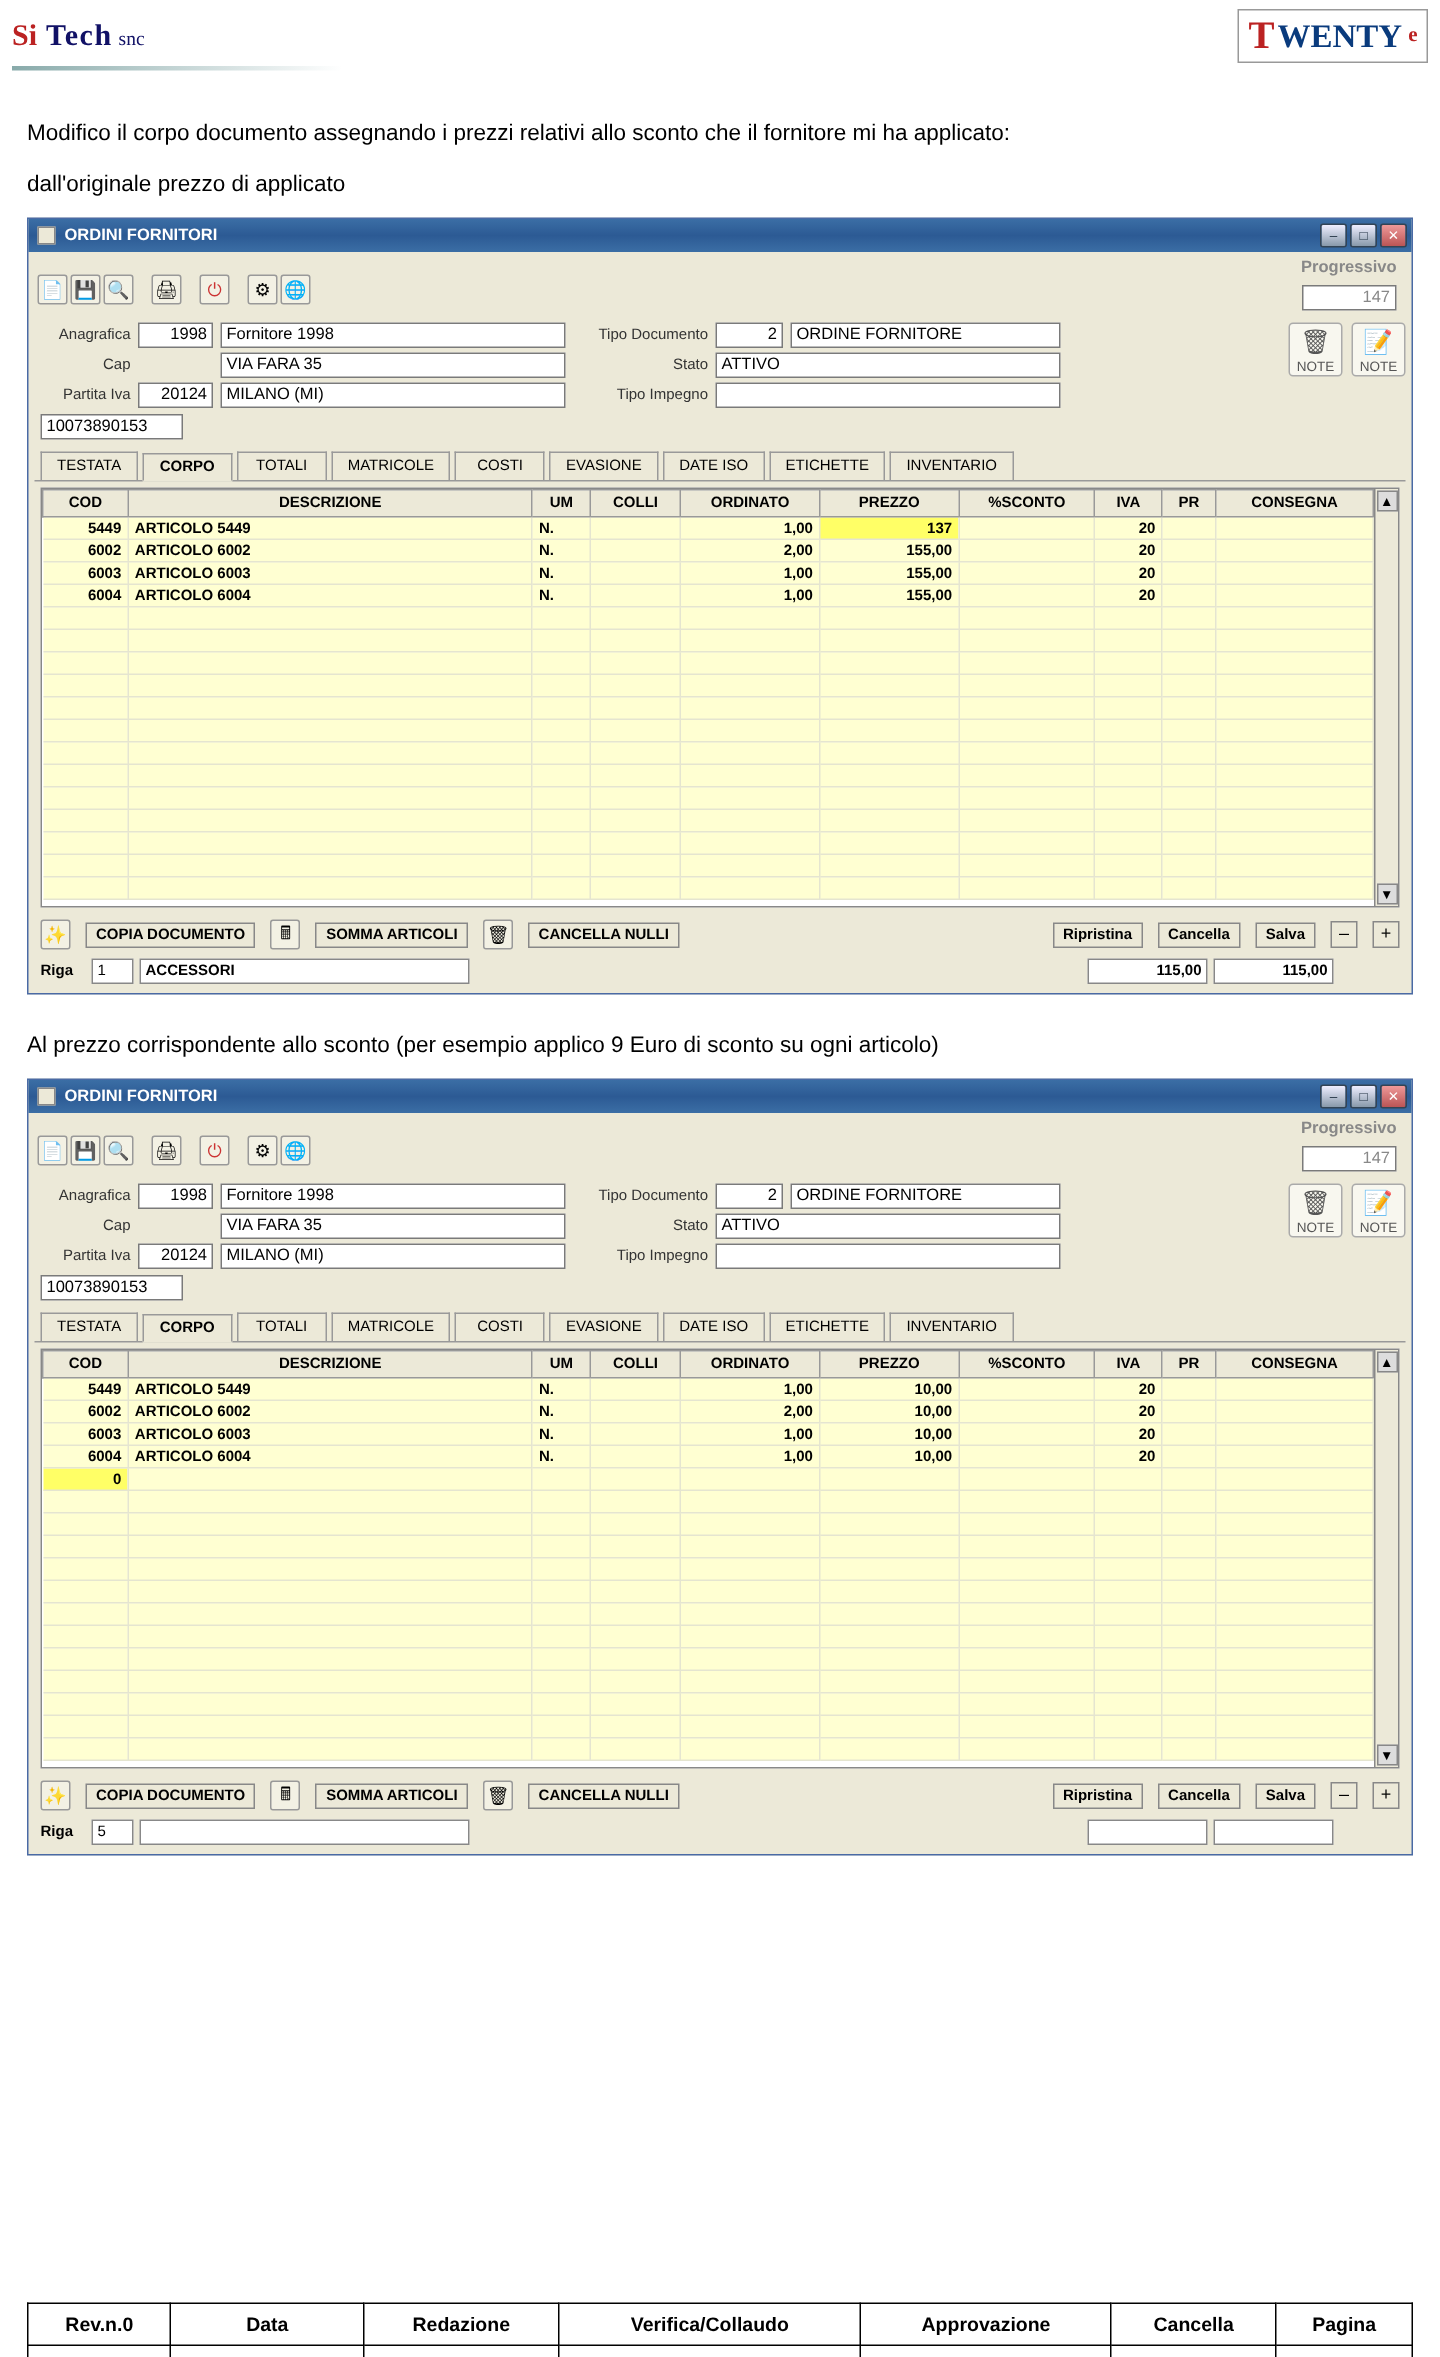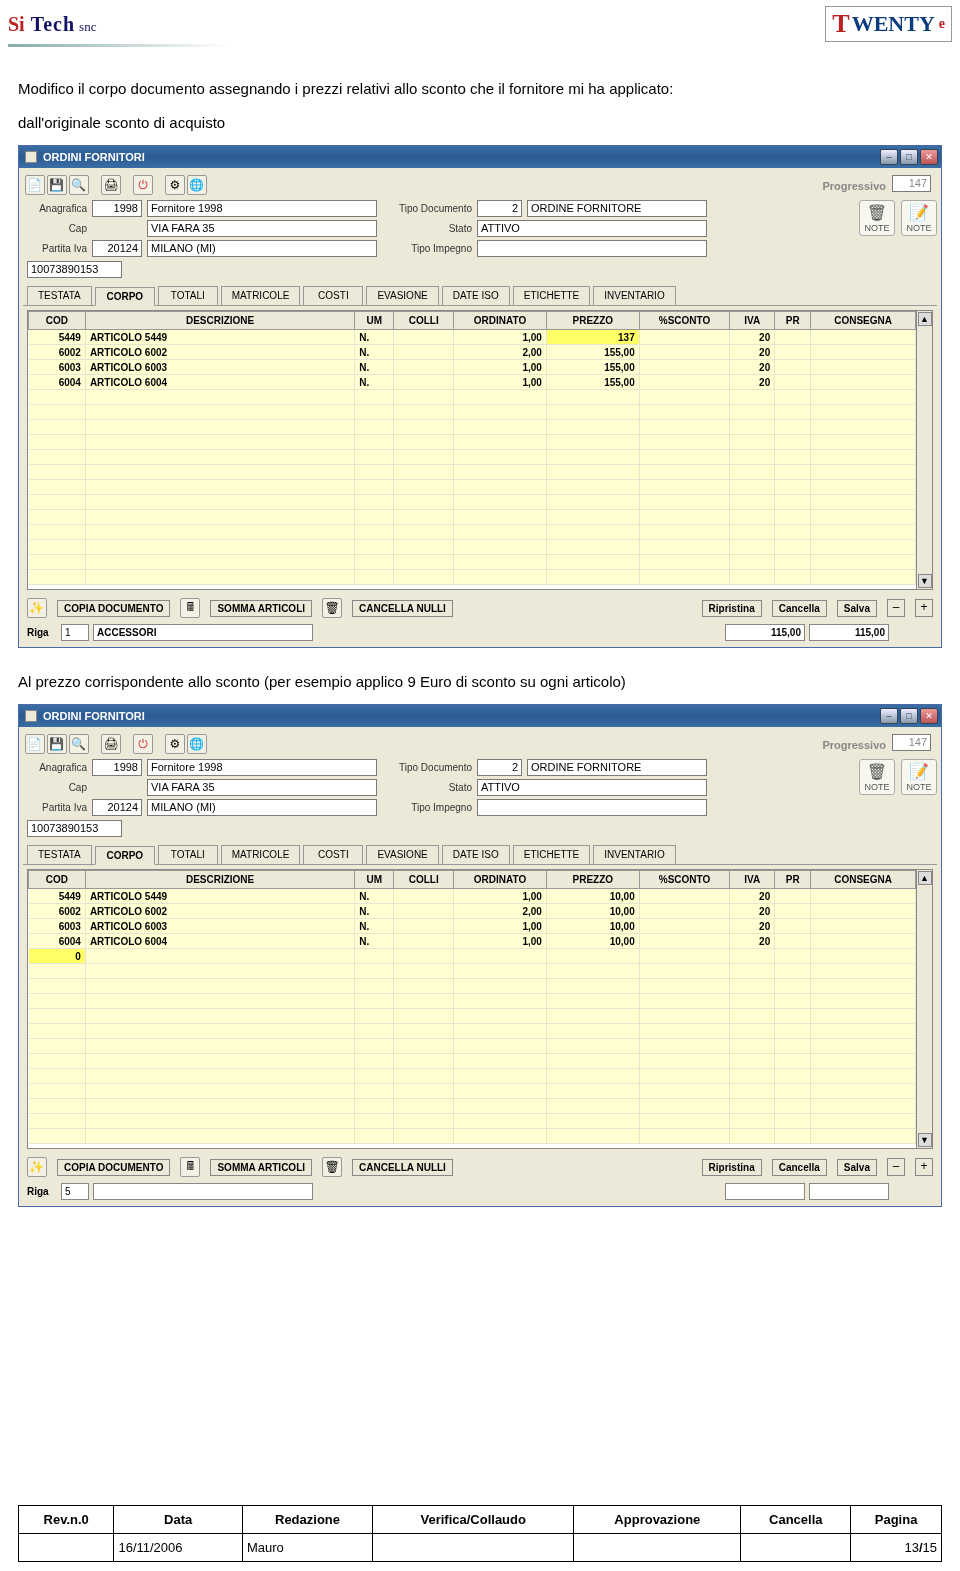--- a/index.html
+++ b/index.html
@@ -19,23 +19,23 @@
   .win { border: 1px solid #4a6aa5; margin: 8px 18px; background: #ece9d8; font-family: Tahoma, Arial, sans-serif; font-size: 11px; color: #000; }
   .titlebar { height: 22px; background: linear-gradient(to bottom, #3b6ea5 0%, #2c5a94 50%, #3b6ea5 100%); display: flex; align-items: center; justify-content: space-between; padding: 0 3px 0 6px; }
   .titlebar-left { display: flex; align-items: center; gap: 6px; color: #fff; font-weight: bold; font-size: 11px; }
   .titlebar-left .ticon { width: 12px; height: 12px; background: #ece9d8; border: 1px solid #888; }
   .winbtns { display: flex; gap: 2px; }
   .winbtn { width: 18px; height: 16px; background: linear-gradient(#eef, #89a); border: 1px solid #345; border-radius: 2px; display: flex; align-items: center; justify-content: center; font-size: 9px; color: #234; cursor: default; }
   .winbtn.close { background: linear-gradient(#e99, #b55); color: #fff; }
   .win-inner { padding: 4px; }
   .toolbar { display: flex; align-items: center; gap: 2px; padding: 3px 2px; }
   .toolbar-ico { width: 20px; height: 20px; border: 1px solid #999; background: #f3f1e4; border-radius: 2px; display: flex; align-items: center; justify-content: center; font-size: 12px; }
-  .prog-row { display:flex; justify-content:flex-end; align-items:flex-end; gap:6px; padding: 0 6px 6px 0; }
+  .prog-row { display:flex; justify-content:flex-end; align-items:center; gap:6px; padding: 0 6px 6px 0; flex-direction: column; }
   .prog-row .lbl { color: #888; font-weight: bold; font-size: 11px; }
-  .prog-val { border: 1px solid #7a7a7a; background: #fff; color: #888; width: 39px; height: 17px; text-align: right; padding: 1px 3px; font-size: 11px; }
+  .prog-val { border: 1px solid #7a7a7a; background: #fff; color: #888; width: 63px; height: 17px; text-align: right; padding: 1px 3px; font-size: 11px; }
   .head-grid { display: grid; grid-template-columns: 60px 50px 230px 90px 45px 180px 120px; gap: 3px 5px; align-items: center; padding: 2px 4px; }
   .hg-label { font-size: 10px; text-align: right; color: #333; }
   .hg-box { border: 1px solid #7a7a7a; background: #fff; height: 17px; padding: 1px 3px; font-size: 11px; overflow: hidden; white-space: nowrap; }
   .hg-box.r { text-align: right; }
   .side-icons { display: flex; gap: 6px; padding: 2px 0 0 8px; }
   .side-ico { width: 36px; height: 36px; border: 1px solid #aaa; background: #f8f7ef; border-radius: 3px; display: flex; flex-direction: column; align-items: center; justify-content: center; font-size: 9px; gap: 1px; color: #555; }
   .side-ico .g { font-size: 16px; }
   .tabs { display: flex; gap: 3px; padding: 6px 4px 0 4px; border-bottom: 1px solid #999; }
   .tab { border: 1px solid #999; border-bottom: none; padding: 3px 10px; background: #ece9d8; font-size: 10px; cursor: default; min-width: 60px; text-align: center; }
   .tab.active { background: #ece9d8; font-weight: bold; position: relative; top: 1px; border-bottom: 1px solid #ece9d8; }
@@ -72,21 +72,21 @@
   </div>
   <div class="logo-twenty">
     <span class="t">T</span>
       <span>WENTY</span>
       <span class="e">e</span>
   </div>
 </div>
 <div class="logo-under"></div>
 
 <p class="body-text">Modifico il corpo documento assegnando i prezzi relativi allo sconto che il fornitore mi ha applicato:</p>
-<p class="body-text" style="margin-top:0">dall'originale sconto di acquisto</p>
+<p class="body-text" style="margin-top:0">dall'originale prezzo di applicato</p>
 
 <div class="win">
   <div class="titlebar">
     <div class="titlebar-left">
         <div class="ticon"></div>
         <span>ORDINI FORNITORI</span>
       </div>
     <div class="winbtns">
       <div class="winbtn">–</div>
       <div class="winbtn">□</div>

